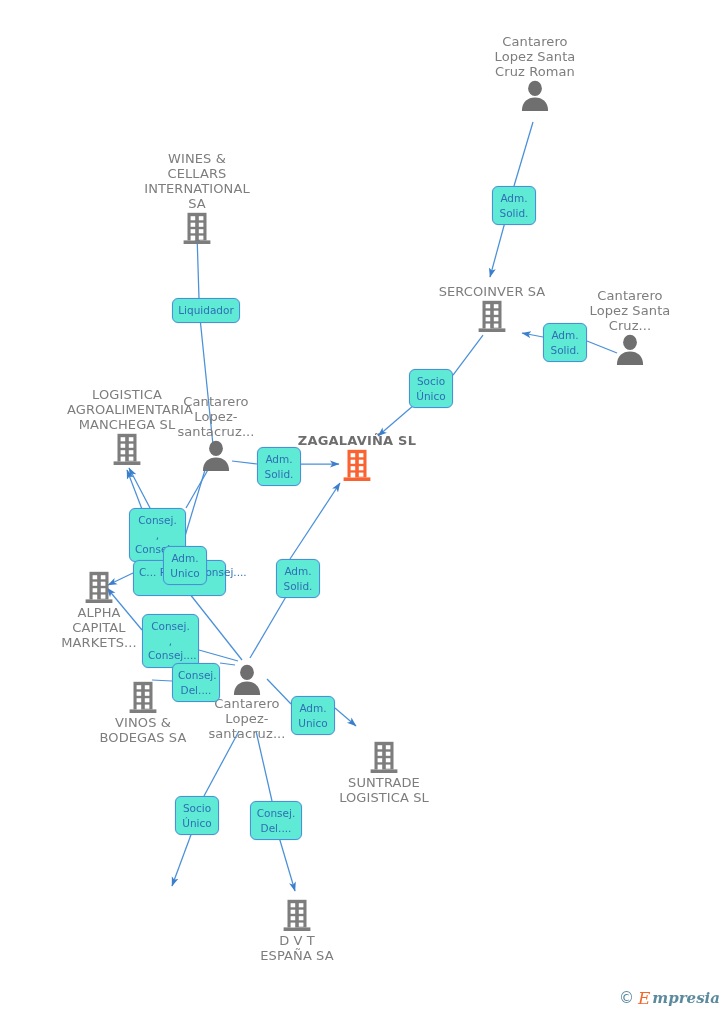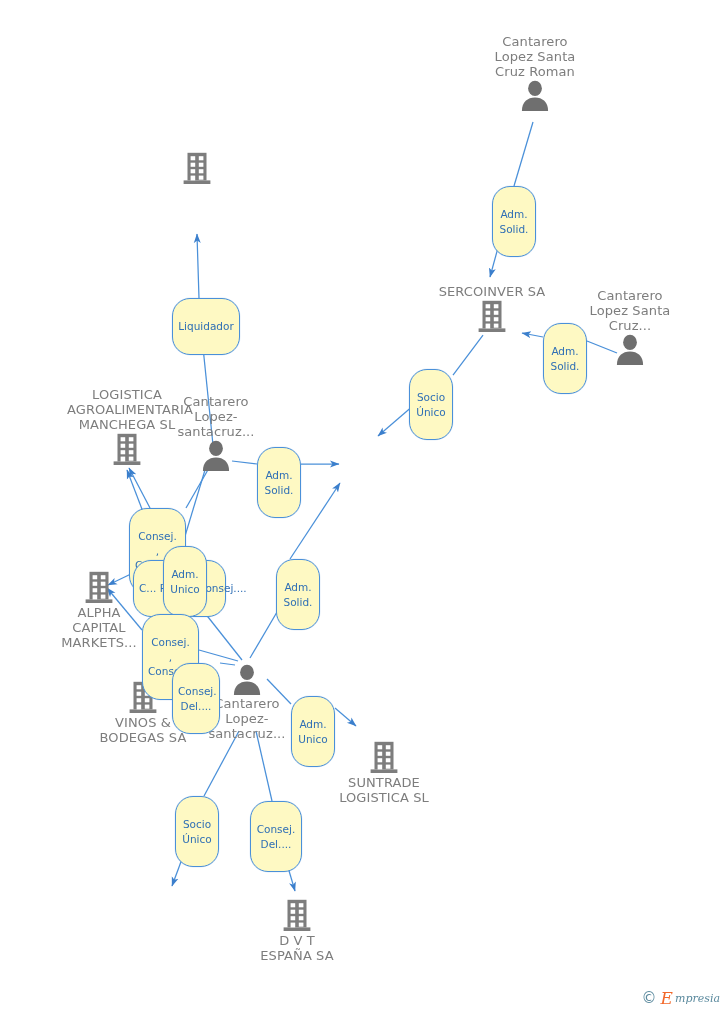--- a/index.html
+++ b/index.html
@@ -47,28 +47,28 @@
   .node .glyph {
     display: block;
     margin: 1px auto 1px auto;
   }
 
   .icon-svg { display: block; margin: 0 auto; }
 
   .edge-label {
     position: absolute;
     box-sizing: border-box;
-    background: #fef9c3;
+    background: #5eead4;
     border: 1.6px solid #4a90d9;
-    border-radius: 18px;
+    border-radius: 6px;
     color: #2f6fb5;
     font-size: 10.5px;
     line-height: 14.5px;
     text-align: center;
-    padding: 20px 5px;
+    padding: 4px 5px;
     white-space: pre-line;
     box-shadow: 0 0 0 0.5px rgba(74,144,217,0.15);
   }
   .edge-label.wide { white-space: nowrap; }
 
   .watermark {
     position: absolute;
     right: 8px;
     bottom: 8px;
     display: flex;
@@ -85,23 +85,24 @@
     color: #f2682a;
     font-family: "DejaVu Serif", "Liberation Serif", serif;
     font-style: italic;
     font-size: 17px;
     line-height: 1;
   }
   .watermark .wm-text {
     color: #5b8a9e;
     font-family: "DejaVu Serif", "Liberation Serif", serif;
     font-style: italic;
-    font-size: 11px;
+    font-size: 15px;
     line-height: 1;
     margin-left: -2px;
+    font-weight: bold;
   }
 </style>
 </head>
 <body>
 
 <div id="canvas">
 
   <svg id="edges" viewBox="0 0 728 1015" xmlns="http://www.w3.org/2000/svg">
     <defs>
       <marker id="arrowblue" markerWidth="9" markerHeight="9" refX="7.2" refY="3.2" orient="auto" markerUnits="strokeWidth">
@@ -177,20 +178,23 @@
 Cruz...</span>
     <span class="glyph">
       <svg class="icon-svg" width="30" height="31" viewBox="0 0 30 31">
         <ellipse cx="15" cy="8.4" rx="6.9" ry="7.6" fill="#6f6f6f"></ellipse>
         <path d="M1.9 31 C1.9 22.1 7.6 17.6 15 17.6 C22.4 17.6 28.1 22.1 28.1 31 Z" fill="#6f6f6f"></path>
       </svg>
     </span>
   </div>
 
   <div class="node" style="left:197px; top:151px;">
+    <span class="nlabel">WINES &amp;
+CELLARS
+INTERNATIONAL SA</span>
     <span class="glyph">
       <svg class="icon-svg" width="30" height="33" viewBox="0 0 30 33">
         <rect x="5.5" y="0.8" width="19" height="27.6" fill="#7d7d7d"></rect>
         <rect x="1.6" y="28.4" width="26.8" height="3.6" fill="#7d7d7d"></rect>
         <rect x="8.6" y="4.2" width="4.6" height="4.1" fill="#ffffff"></rect>
         <rect x="16.8" y="4.2" width="4.6" height="4.1" fill="#ffffff"></rect>
         <rect x="8.6" y="10.7" width="4.6" height="4.1" fill="#ffffff"></rect>
         <rect x="16.8" y="10.7" width="4.6" height="4.1" fill="#ffffff"></rect>
         <rect x="8.6" y="17.2" width="4.6" height="4.1" fill="#ffffff"></rect>
         <rect x="16.8" y="17.2" width="4.6" height="4.1" fill="#ffffff"></rect>
@@ -225,20 +229,37 @@
 Lopez-
 santacruz...</span>
     <span class="glyph">
       <svg class="icon-svg" width="30" height="31" viewBox="0 0 30 31">
         <ellipse cx="15" cy="8.4" rx="6.9" ry="7.6" fill="#6f6f6f"></ellipse>
         <path d="M1.9 31 C1.9 22.1 7.6 17.6 15 17.6 C22.4 17.6 28.1 22.1 28.1 31 Z" fill="#6f6f6f"></path>
       </svg>
     </span>
   </div>
 
+  <div class="node focus" style="left:357px; top:433px;">
+    <span class="nlabel">ZAGALAVIÑA SL</span>
+    <span class="glyph">
+      <svg class="icon-svg" width="30" height="33" viewBox="0 0 30 33">
+        <rect x="5.5" y="0.8" width="19" height="27.6" fill="#f96331"></rect>
+        <rect x="1.6" y="28.4" width="26.8" height="3.6" fill="#f96331"></rect>
+        <rect x="8.6" y="4.2" width="4.6" height="4.1" fill="#ffffff"></rect>
+        <rect x="16.8" y="4.2" width="4.6" height="4.1" fill="#ffffff"></rect>
+        <rect x="8.6" y="10.7" width="4.6" height="4.1" fill="#ffffff"></rect>
+        <rect x="16.8" y="10.7" width="4.6" height="4.1" fill="#ffffff"></rect>
+        <rect x="8.6" y="17.2" width="4.6" height="4.1" fill="#ffffff"></rect>
+        <rect x="16.8" y="17.2" width="4.6" height="4.1" fill="#ffffff"></rect>
+        <rect x="8.6" y="23.6" width="4.6" height="4.8" fill="#ffffff"></rect>
+        <rect x="16.8" y="23.6" width="4.6" height="4.1" fill="#ffffff"></rect>
+      </svg>
+    </span>
+  </div>
 
   <div class="node" style="left:143px; top:680px;">
     <span class="glyph">
       <svg class="icon-svg" width="30" height="33" viewBox="0 0 30 33">
         <rect x="5.5" y="0.8" width="19" height="27.6" fill="#7d7d7d"></rect>
         <rect x="1.6" y="28.4" width="26.8" height="3.6" fill="#7d7d7d"></rect>
         <rect x="8.6" y="4.2" width="4.6" height="4.1" fill="#ffffff"></rect>
         <rect x="16.8" y="4.2" width="4.6" height="4.1" fill="#ffffff"></rect>
         <rect x="8.6" y="10.7" width="4.6" height="4.1" fill="#ffffff"></rect>
         <rect x="16.8" y="10.7" width="4.6" height="4.1" fill="#ffffff"></rect>

